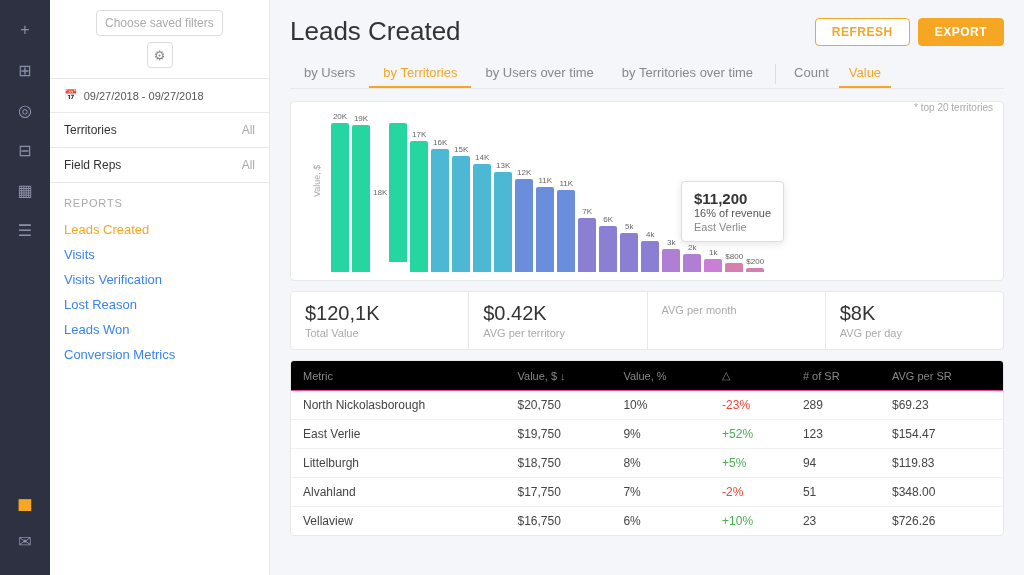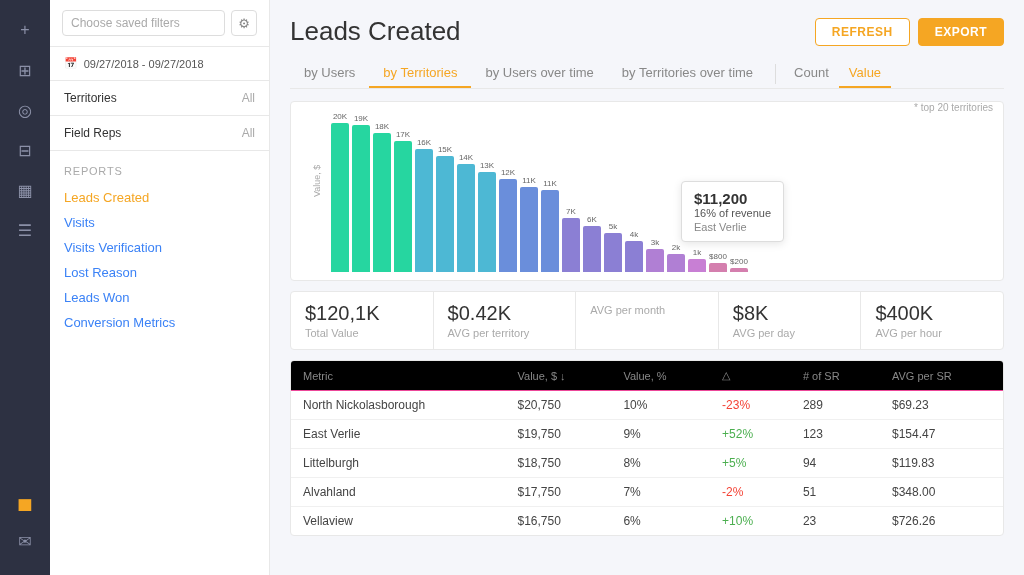--- a/index.html
+++ b/index.html
@@ -35,20 +35,21 @@
       display: flex;
       flex-direction: column;
       flex-shrink: 0;
     }
     .filter-bar {
       display: flex;
       align-items: center;
       padding: 10px 12px;
       border-bottom: 1px solid #e8e8e8;
       gap: 6px;
+      flex-direction: column;
     }
     .filter-select {
       flex: 1;
       border: 1px solid #ddd;
       border-radius: 4px;
       padding: 5px 8px;
       font-size: 12px;
       color: #aaa;
       background: #fff;
       appearance: none;
@@ -381,21 +382,21 @@
 
       <div id="bars-container" style="display:flex;align-items:flex-end;gap:3px;height:100%;width:100%;">
           <div style="display: flex; flex-direction: column; align-items: center; justify-content: flex-end; gap: 2px; height: 100%;">
             <div style="font-size: 8px; color: rgb(102, 102, 102); text-align: center;">20K</div>
             <div style="width: 18px; height: 155px; background: rgb(38, 214, 160); border-radius: 2px 2px 0px 0px;"></div>
           </div>
           <div style="display: flex; flex-direction: column; align-items: center; justify-content: flex-end; gap: 2px; height: 100%; margin-top: 16px;">
             <div style="font-size: 8px; color: rgb(102, 102, 102); text-align: center;">19K</div>
             <div style="width: 18px; height: 147px; background: rgb(38, 214, 160); border-radius: 2px 2px 0px 0px;"></div>
           </div>
-          <div style="display: flex; flex-direction: column; align-items: center; justify-content: flex-end; gap: 2px; height: 100%;">
+          <div style="display: flex; flex-direction: row; align-items: center; justify-content: flex-end; gap: 2px; height: 100%;">
             <div style="font-size: 8px; color: rgb(102, 102, 102); text-align: center;">18K</div>
             <div style="width: 18px; height: 139px; background: rgb(38, 214, 160); border-radius: 2px 2px 0px 0px;"></div>
           </div>
           <div style="display: flex; flex-direction: column; align-items: center; justify-content: flex-end; gap: 2px; height: 100%;">
             <div style="font-size: 8px; color: rgb(102, 102, 102); text-align: center;">17K</div>
             <div style="width: 18px; height: 131px; background: rgb(38, 214, 160); border-radius: 2px 2px 0px 0px;"></div>
           </div>
           <div style="display: flex; flex-direction: column; align-items: center; justify-content: flex-end; gap: 2px; height: 100%;">
             <div style="font-size: 8px; color: rgb(102, 102, 102); text-align: center;">16K</div>
             <div style="width: 18px; height: 123px; background: rgb(77, 184, 212); border-radius: 2px 2px 0px 0px;"></div>
@@ -478,24 +479,20 @@
     <div class="stat-item">
       <div class="stat-value">$0.42K</div>
       <div class="stat-label">AVG per territory</div>
     </div>
     <div class="stat-item">
       <div class="stat-label">AVG per month</div>
     </div>
     <div class="stat-item">
       <div class="stat-value">$8K</div>
       <div class="stat-label">AVG per day</div>
-    </div>
-    <div class="stat-item">
-      <div class="stat-value">$400K</div>
-      <div class="stat-label">AVG per hour</div>
     </div>
   </div>
 
   <div class="table-container">
     <table>
       <thead>
         <tr>
           <th>Metric</th>
           <th>Value, $ ↓</th>
           <th>Value, %</th>

